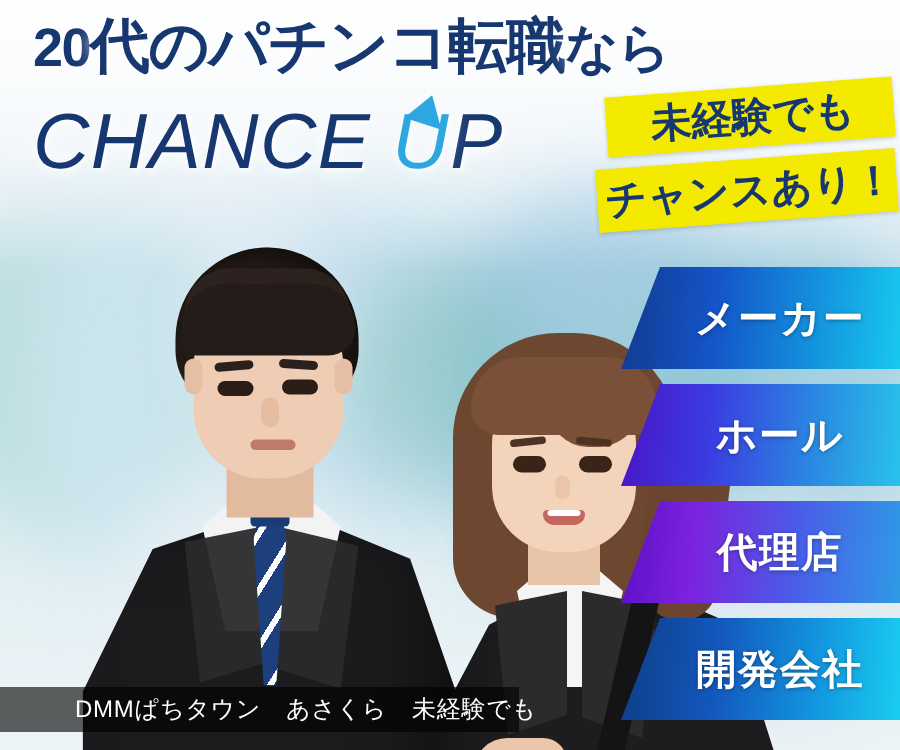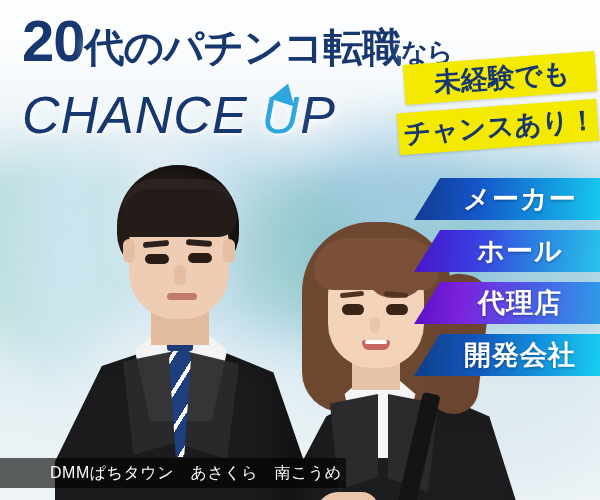--- a/index.html
+++ b/index.html
@@ -176,22 +176,22 @@
     font-weight: 700;
     color: #16376f;
     letter-spacing: -1px;
     line-height: 1.08;
     white-space: nowrap;
     text-shadow:
       0 0 8px rgba(255,255,255,.95),
       0 0 16px rgba(255,255,255,.8),
       1px 1px 0 rgba(255,255,255,.6);
   }
-  .line1 .num { font-size: 58px; }
-  .line1 .sm  { font-size: 26px; }
+  .line1 .num { font-size: 36px; }
+  .line1 .sm  { font-size: 35px; }
 
   .line2 {
     margin-top: 16px;
     font-size: 52px;
     font-weight: 400;
     font-style: italic;
     color: #16376f;
     letter-spacing: 1px;
     line-height: 1.02;
     white-space: nowrap;
@@ -249,21 +249,21 @@
   
   .nav {
     position: absolute;
     right: 0;
     top: 178px;
     width: 186px;
     z-index: 8;
   }
   .nav-item {
     position: relative;
-    height: 42px;
+    height: 68px;
     margin-bottom: 10px;
     display: flex;
     align-items: center;
     justify-content: center;
     padding-left: 26px;
     clip-path: polygon(26px 0, 100% 0, 100% 100%, 0 100%);
     cursor: pointer;
   }
   .nav-item span {
     color: #ffffff;
@@ -390,16 +390,16 @@
     </div>
     <div class="nav-item nav-4">
       <span>代理店</span>
     </div>
     <div class="nav-item nav-3">
       <span>開発会社</span>
     </div>
   </div>
 
   <div class="credit">
-    <span class="credit-text">DMMぱちタウン　あさくら　南こうめ</span>
+    <span class="credit-text">DMMぱちタウン　あさくら　未経験でも</span>
   </div>
 
 </div>
 
 </body></html>

